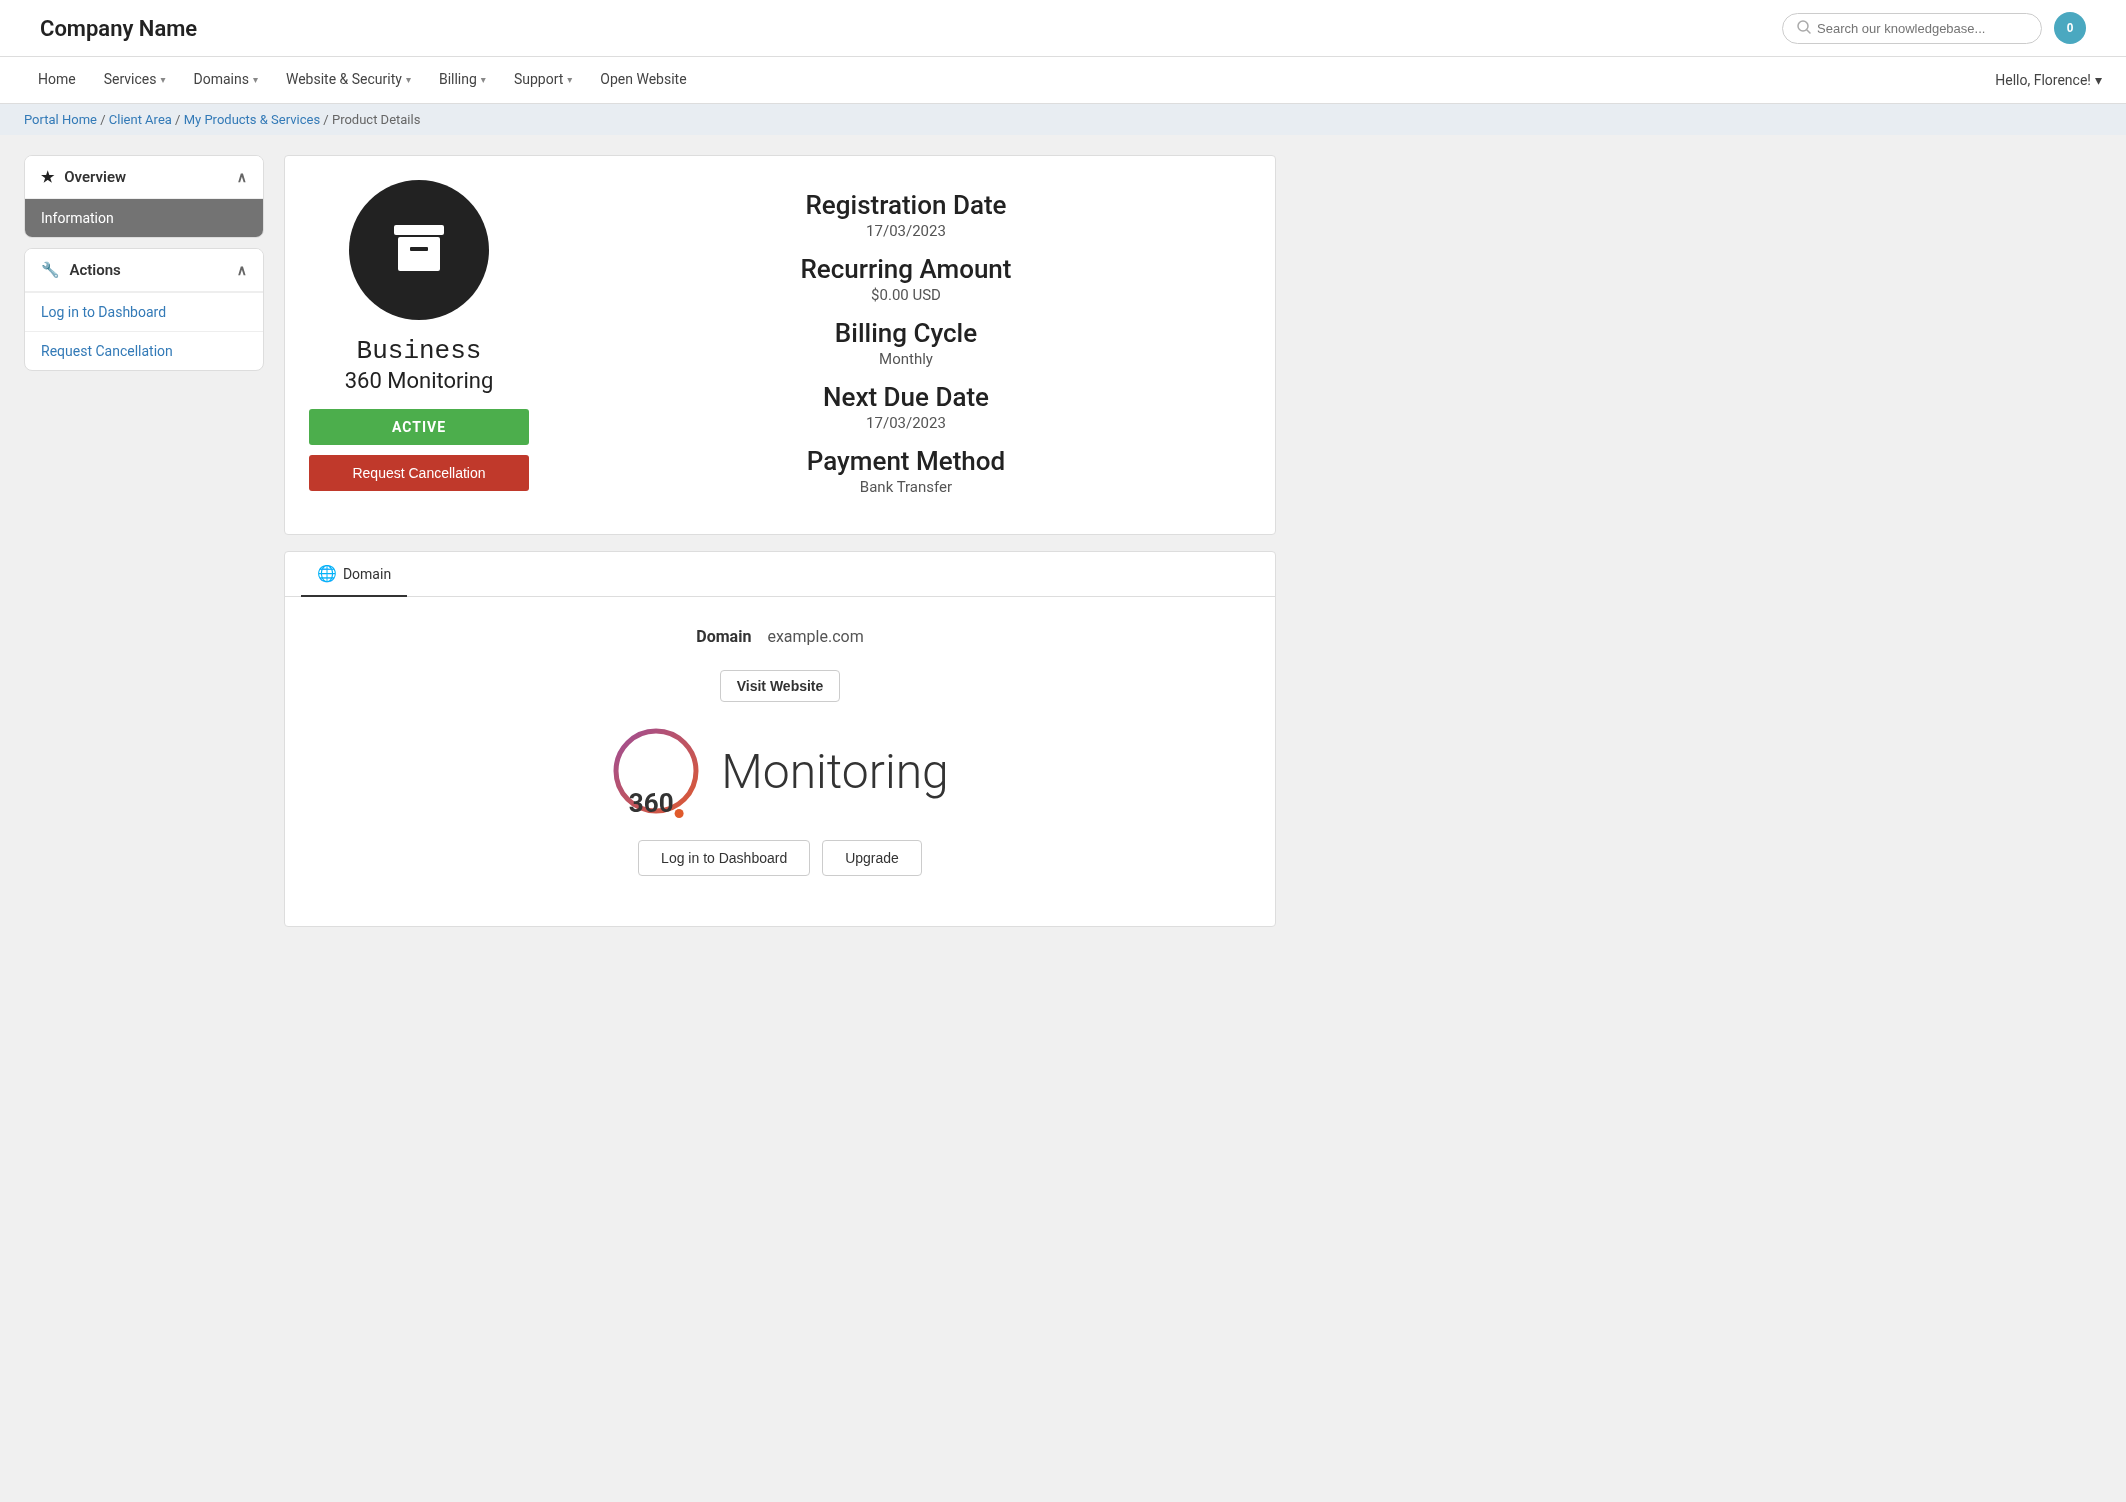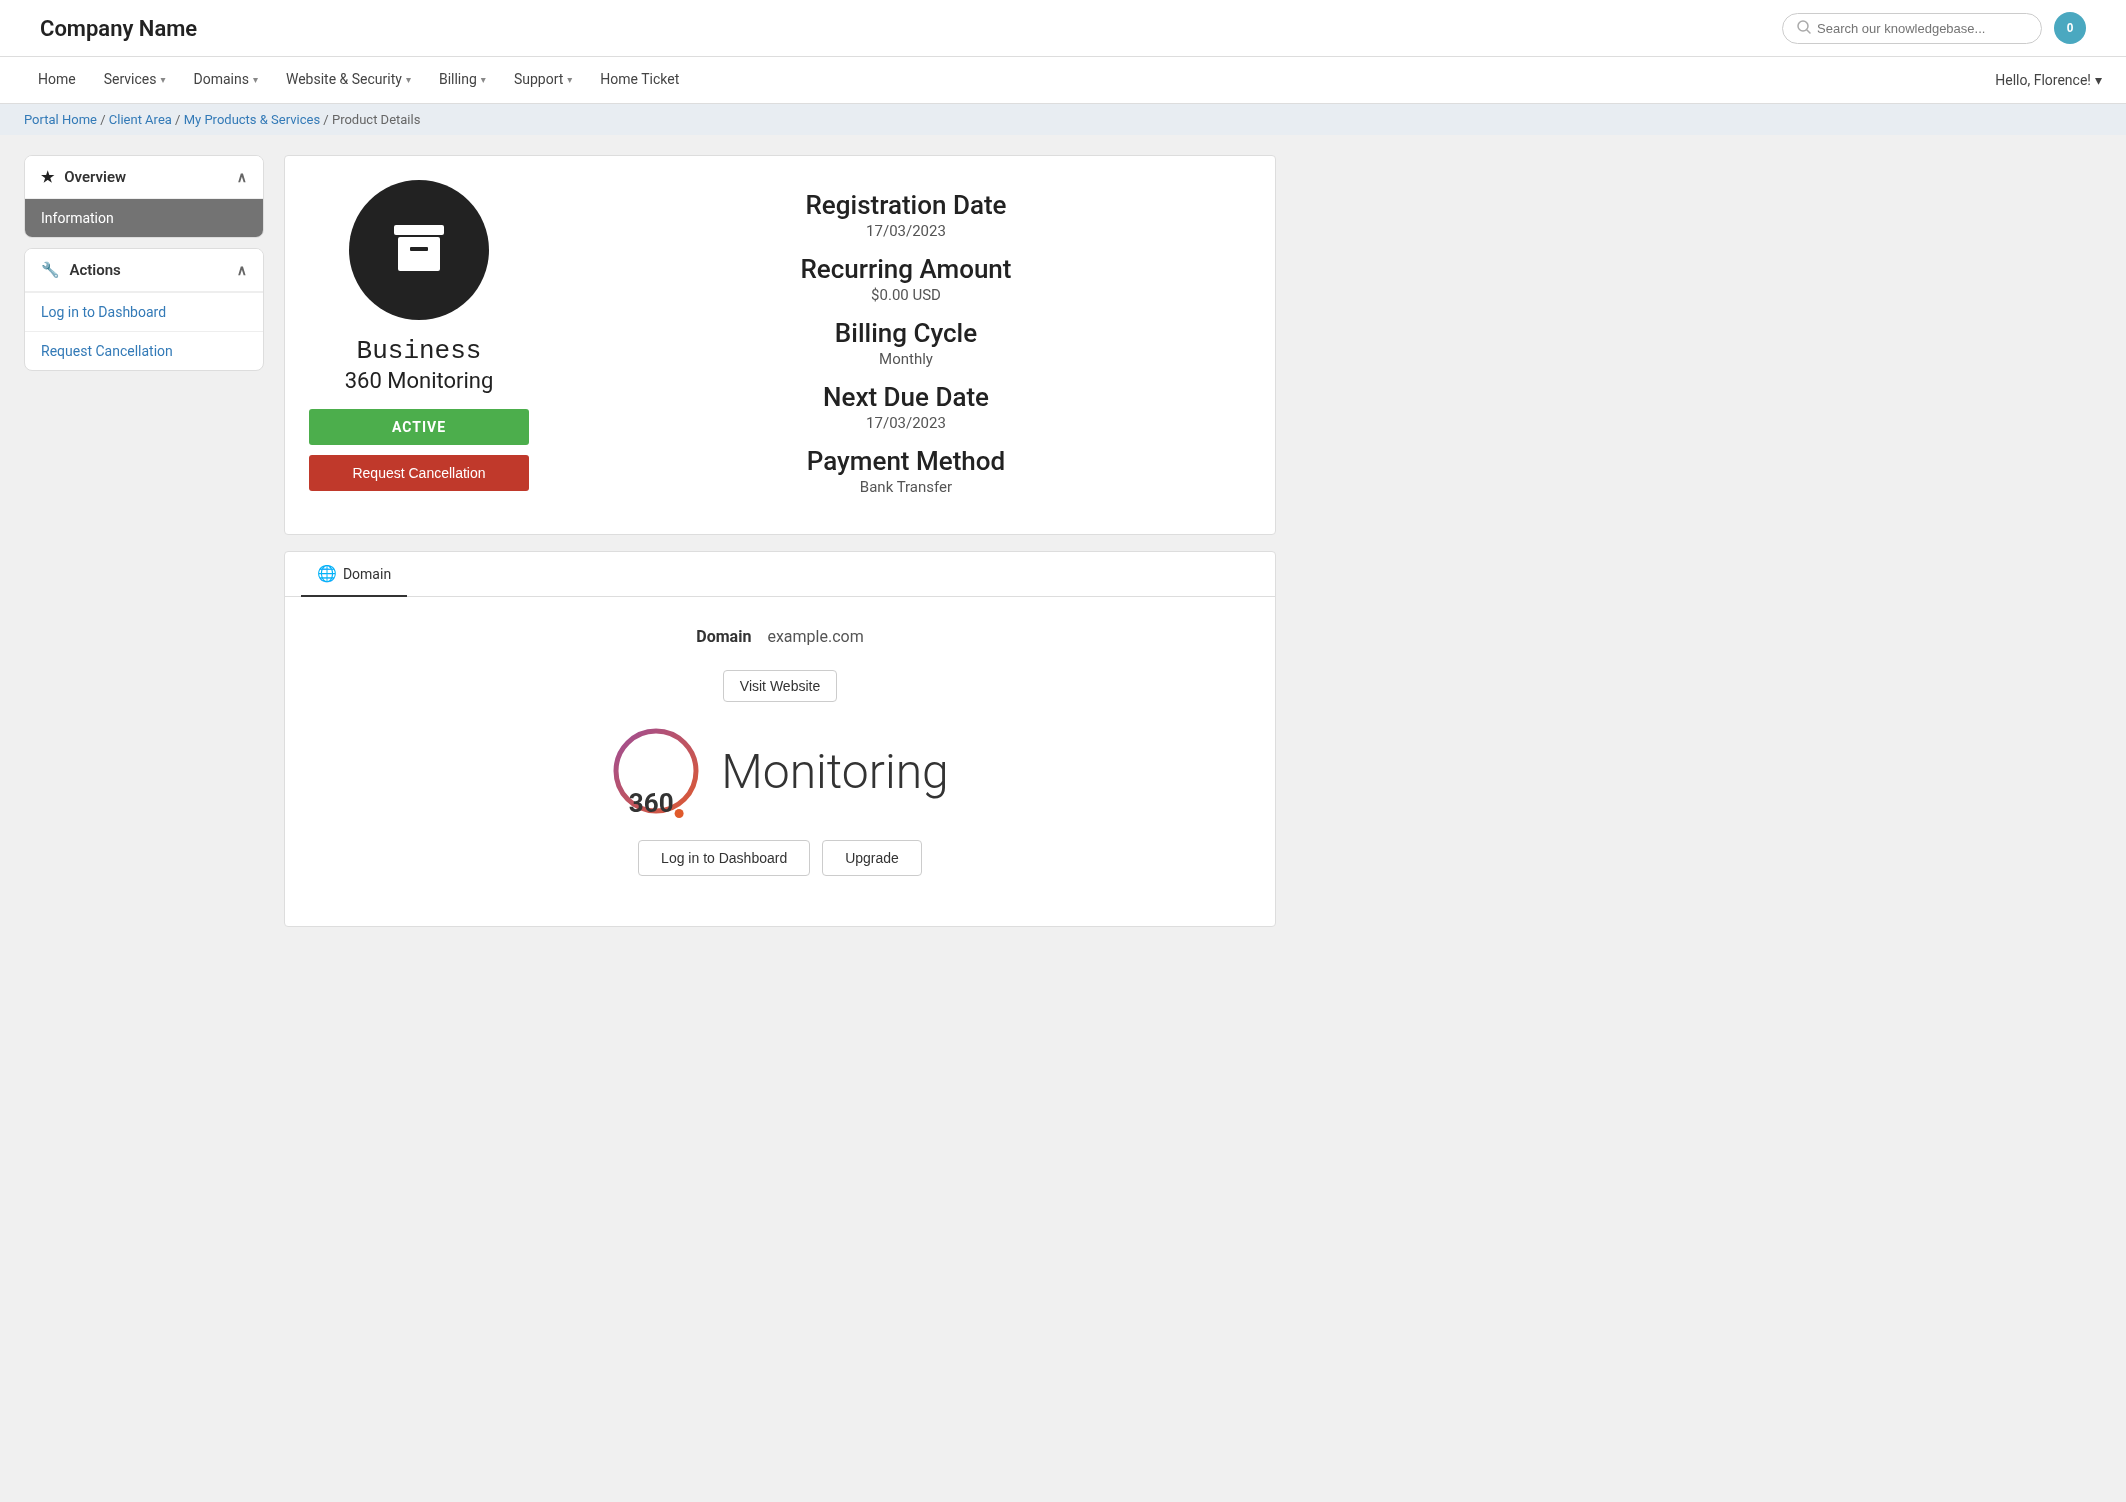--- a/index.html
+++ b/index.html
@@ -59,21 +59,21 @@
 
     
     .domain-section { background: #fff; border: 1px solid #ddd; border-radius: 4px; }
     .domain-tabs { border-bottom: 1px solid #ddd; padding: 0 16px; display: flex; }
     .domain-tab { padding: 12px 16px; font-size: 14px; color: #333; cursor: pointer; border-bottom: 2px solid #333; display: flex; align-items: center; gap: 6px; margin-bottom: -1px; }
     .domain-tab-icon { font-size: 16px; }
     .domain-content { padding: 30px 40px; }
     .domain-row { display: flex; align-items: center; justify-content: center; gap: 16px; margin-bottom: 24px; }
     .domain-label { font-weight: bold; font-size: 16px; color: #333; }
     .domain-value { font-size: 16px; color: #555; }
-    .visit-btn { border: 1px solid #ccc; background: #fff; padding: 7px 16px; border-radius: 4px; font-size: 14px; cursor: pointer; color: #333; }
+    .visit-btn { border: 1px solid #ccc; background: #fff; padding: 7px 16px; border-radius: 4px; font-size: 14px; cursor: pointer; color: #333; font-weight: bold; }
     .logo-section { display: flex; flex-direction: column; align-items: center; margin: 20px 0; }
     .logo-360 { display: flex; align-items: center; gap: 12px; margin-bottom: 24px; }
     .action-btns { display: flex; gap: 12px; justify-content: center; }
     .action-btn-outline { border: 1px solid #ccc; background: #fff; padding: 9px 22px; border-radius: 4px; font-size: 14px; cursor: pointer; color: #333; }
   </style>
 </head>
 <body>
 
 <div class="header">
   <span class="company-name">Company Name</span>
@@ -112,21 +112,21 @@
       </a>
     <a class="nav-item">
         <span>Billing</span> 
         <span class="caret">▾</span>
       </a>
     <a class="nav-item">
         <span>Support</span> 
         <span class="caret">▾</span>
       </a>
     <a class="nav-item">
-        <span>Home Ticket</span>
+        <span>Open Website</span>
       </a>
   </div>
   <div class="nav-right">
     <span>Hello, Florence!</span>
     <span>▾</span>
   </div>
 </nav>
 
 <div class="breadcrumb">
   <a href="#">Portal Home</a>

